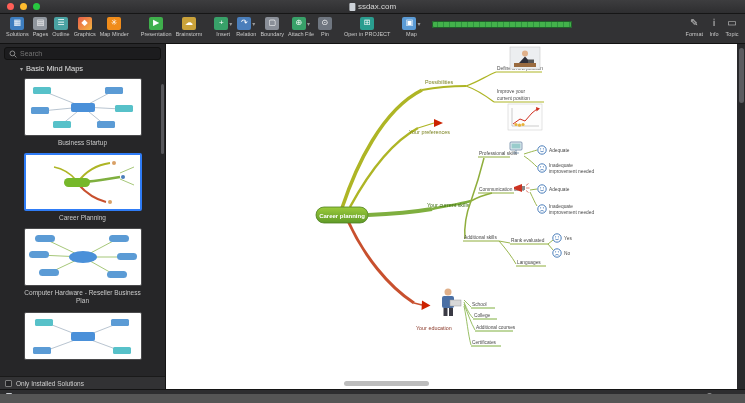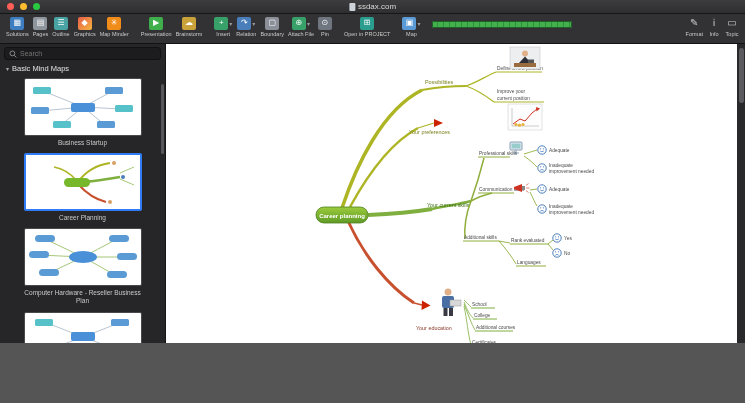--- a/index.html
+++ b/index.html
@@ -1,18 +1,18 @@
 <!DOCTYPE html>
 <html><head>
 <meta charset="utf-8">
 <style>
   *{margin:0;padding:0;box-sizing:border-box}
   html,body{background:#555}
   body{font-family:"Liberation Sans",sans-serif}
-  .window{position:relative;width:745px;height:343px;background:#2e2e30;overflow:hidden;margin:0 auto}
+  .window{position:relative;width:745px;height:394px;background:#2e2e30;overflow:hidden;margin:0 auto}
   
   .titlebar{height:14px;background:linear-gradient(#3d3d3f,#2e2e30);border-bottom:1px solid #161616;display:flex;align-items:center;position:relative}
   .lights{display:flex;gap:6px;margin-left:7px}
   .light{width:7px;height:7px;border-radius:50%}
   .title{position:absolute;left:50%;transform:translateX(-50%);color:#d8d8d8;font-size:8px;display:flex;align-items:center;gap:3px;white-space:nowrap}
   .doc-icon{display:inline-block;width:6px;height:8px;background:#ced3d9;border-radius:1px}
   
   .toolbar{height:30px;background:#323234;border-bottom:1px solid #121212;display:flex;align-items:flex-start;padding:2px 4px 0 4px;overflow:hidden}
   .tb-btn{display:flex;flex-direction:column;align-items:center;margin:0 2px;cursor:default}
   .tb-iconrow{display:flex;align-items:center;gap:1px;height:14px}
@@ -21,21 +21,21 @@
   .tb-chevron{font-size:6px;color:#9a9a9a}
   .tb-label{font-size:5.5px;color:#c9c9c9;margin-top:1px;white-space:nowrap}
   .tb-gap{width:8px}
   .progress-bar{width:140px;height:7px;border-radius:2px;margin:5px 8px 0 10px;background:repeating-linear-gradient(90deg,#43b14b 0px,#43b14b 5px,#2f9040 5px,#2f9040 6px);box-shadow:0 0 0 1px #1f5f28 inset}
   .tb-right{margin-left:auto;display:flex}
   
   .main{display:flex;height:345px}
   .sidebar{width:166px;background:#262628;border-right:1px solid #151515;display:flex;flex-direction:column;position:relative}
   .searchbox{margin:3px 4px;height:13px;background:#1c1c1e;border:1px solid #111;border-radius:3px;display:flex;align-items:center;padding:0 4px;gap:3px}
   .searchbox input{flex:1;background:transparent;border:none;outline:none;color:#cfcfcf;font-size:7px;font-family:"Liberation Sans",sans-serif}
-  .tree-row{height:11px;display:flex;align-items:center;gap:3px;color:#e2e2e2;font-size:7.5px;padding-left:6px;cursor:default}
+  .tree-row{height:11px;display:flex;align-items:center;gap:3px;color:#e2e2e2;font-size:7.5px;padding-left:20px;cursor:default}
   .tree-row.indent{padding-left:14px}
   .disclosure{color:#a5a5a5;font-size:6px}
   .thumbs{flex:1;overflow:hidden;display:flex;flex-direction:column;align-items:center;padding-top:4px}
   .card{margin-bottom:6px;display:flex;flex-direction:column;align-items:center}
   .card-img{width:118px;height:58px;background:#fff;border:1px solid #4a4a4c;border-radius:2px;overflow:hidden}
   .card.selected .card-img{border:2px solid #2f7cf6}
   .card-label{max-width:126px;margin-top:3px;font-size:6.5px;color:#c9c9c9;text-align:center;line-height:1.25}
   .side-scroll{position:absolute;right:1px;top:40px;width:3px;height:70px;background:#57575b;border-radius:2px}
   .side-footer{height:13px;background:#323234;border-top:1px solid #1a1a1a;display:flex;align-items:center;gap:4px;padding:0 5px}
   .checkbox{width:7px;height:7px;background:#242426;border:1px solid #7e7e7e;border-radius:1px}

